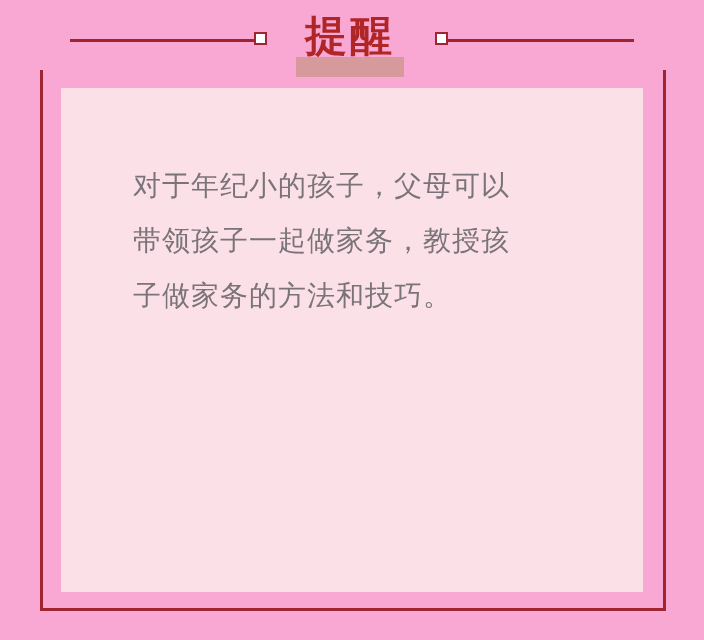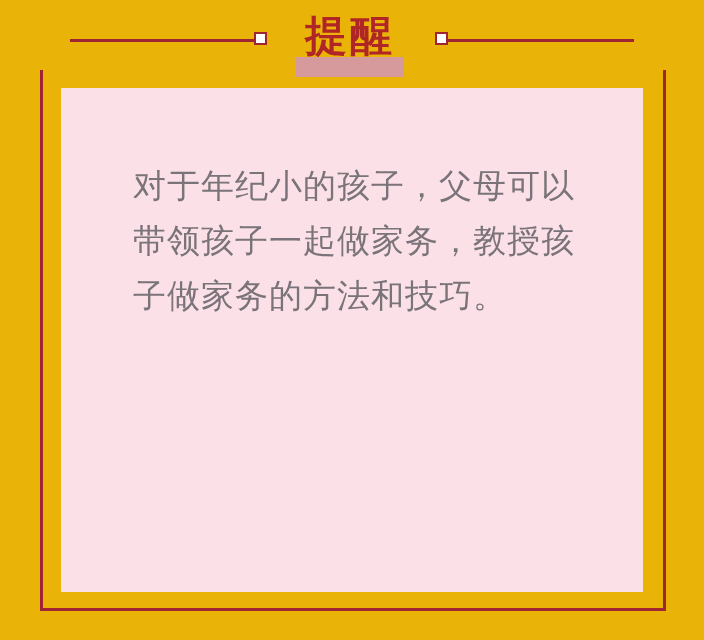--- a/index.html
+++ b/index.html
@@ -1,20 +1,20 @@
 <!DOCTYPE html>
 <html><head>
 <meta charset="utf-8">
 <style>
   html, body { margin: 0; padding: 0; background: #ffffff; }
   .page {
     position: relative;
     width: 704px;
     height: 640px;
-    background: #eab308;
+    background: #f9a8d4;
     overflow: hidden;
     font-family: "DejaVu Serif", serif;
   }
 
   
   .h-line {
     position: absolute;
     height: 3px;
     background: #9e2531;
   }
@@ -80,21 +80,21 @@
     left: 61px;
     top: 88px;
     width: 582px;
     height: 504px;
     background: #fbe1e7;
     box-sizing: border-box;
     padding: 70px 50px 0 72px;
   }
   .content-box p {
     margin: 0;
-    font-size: 33px;
+    font-size: 28px;
     line-height: 55px;
     letter-spacing: 1px;
     color: #7a747a;
     white-space: pre-line;
   }
   .content-box p + p {
     margin-top: 42px;
   }
 </style>
 </head>

